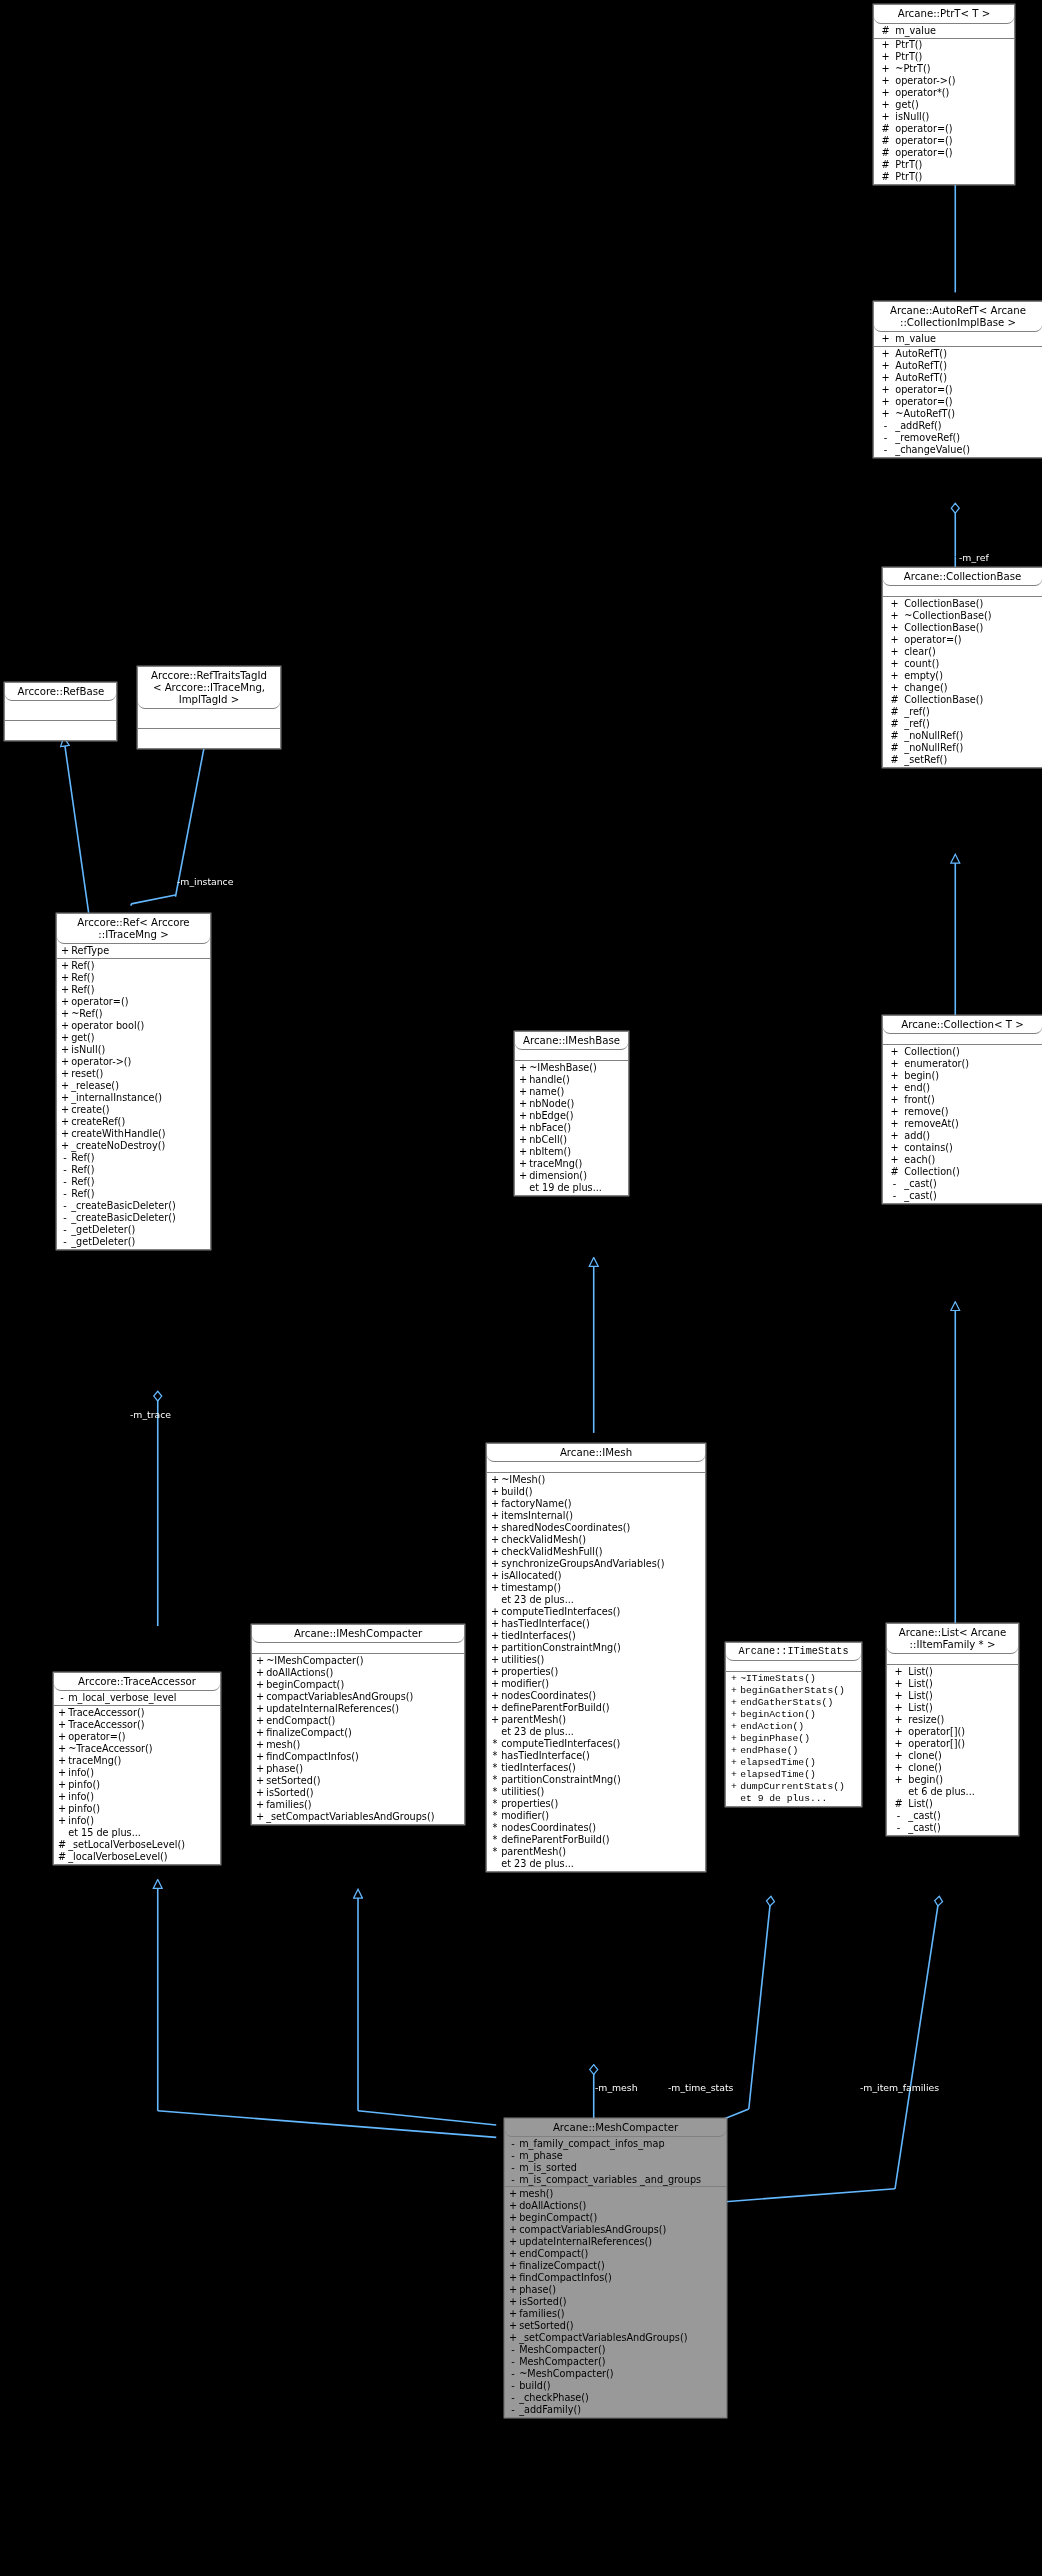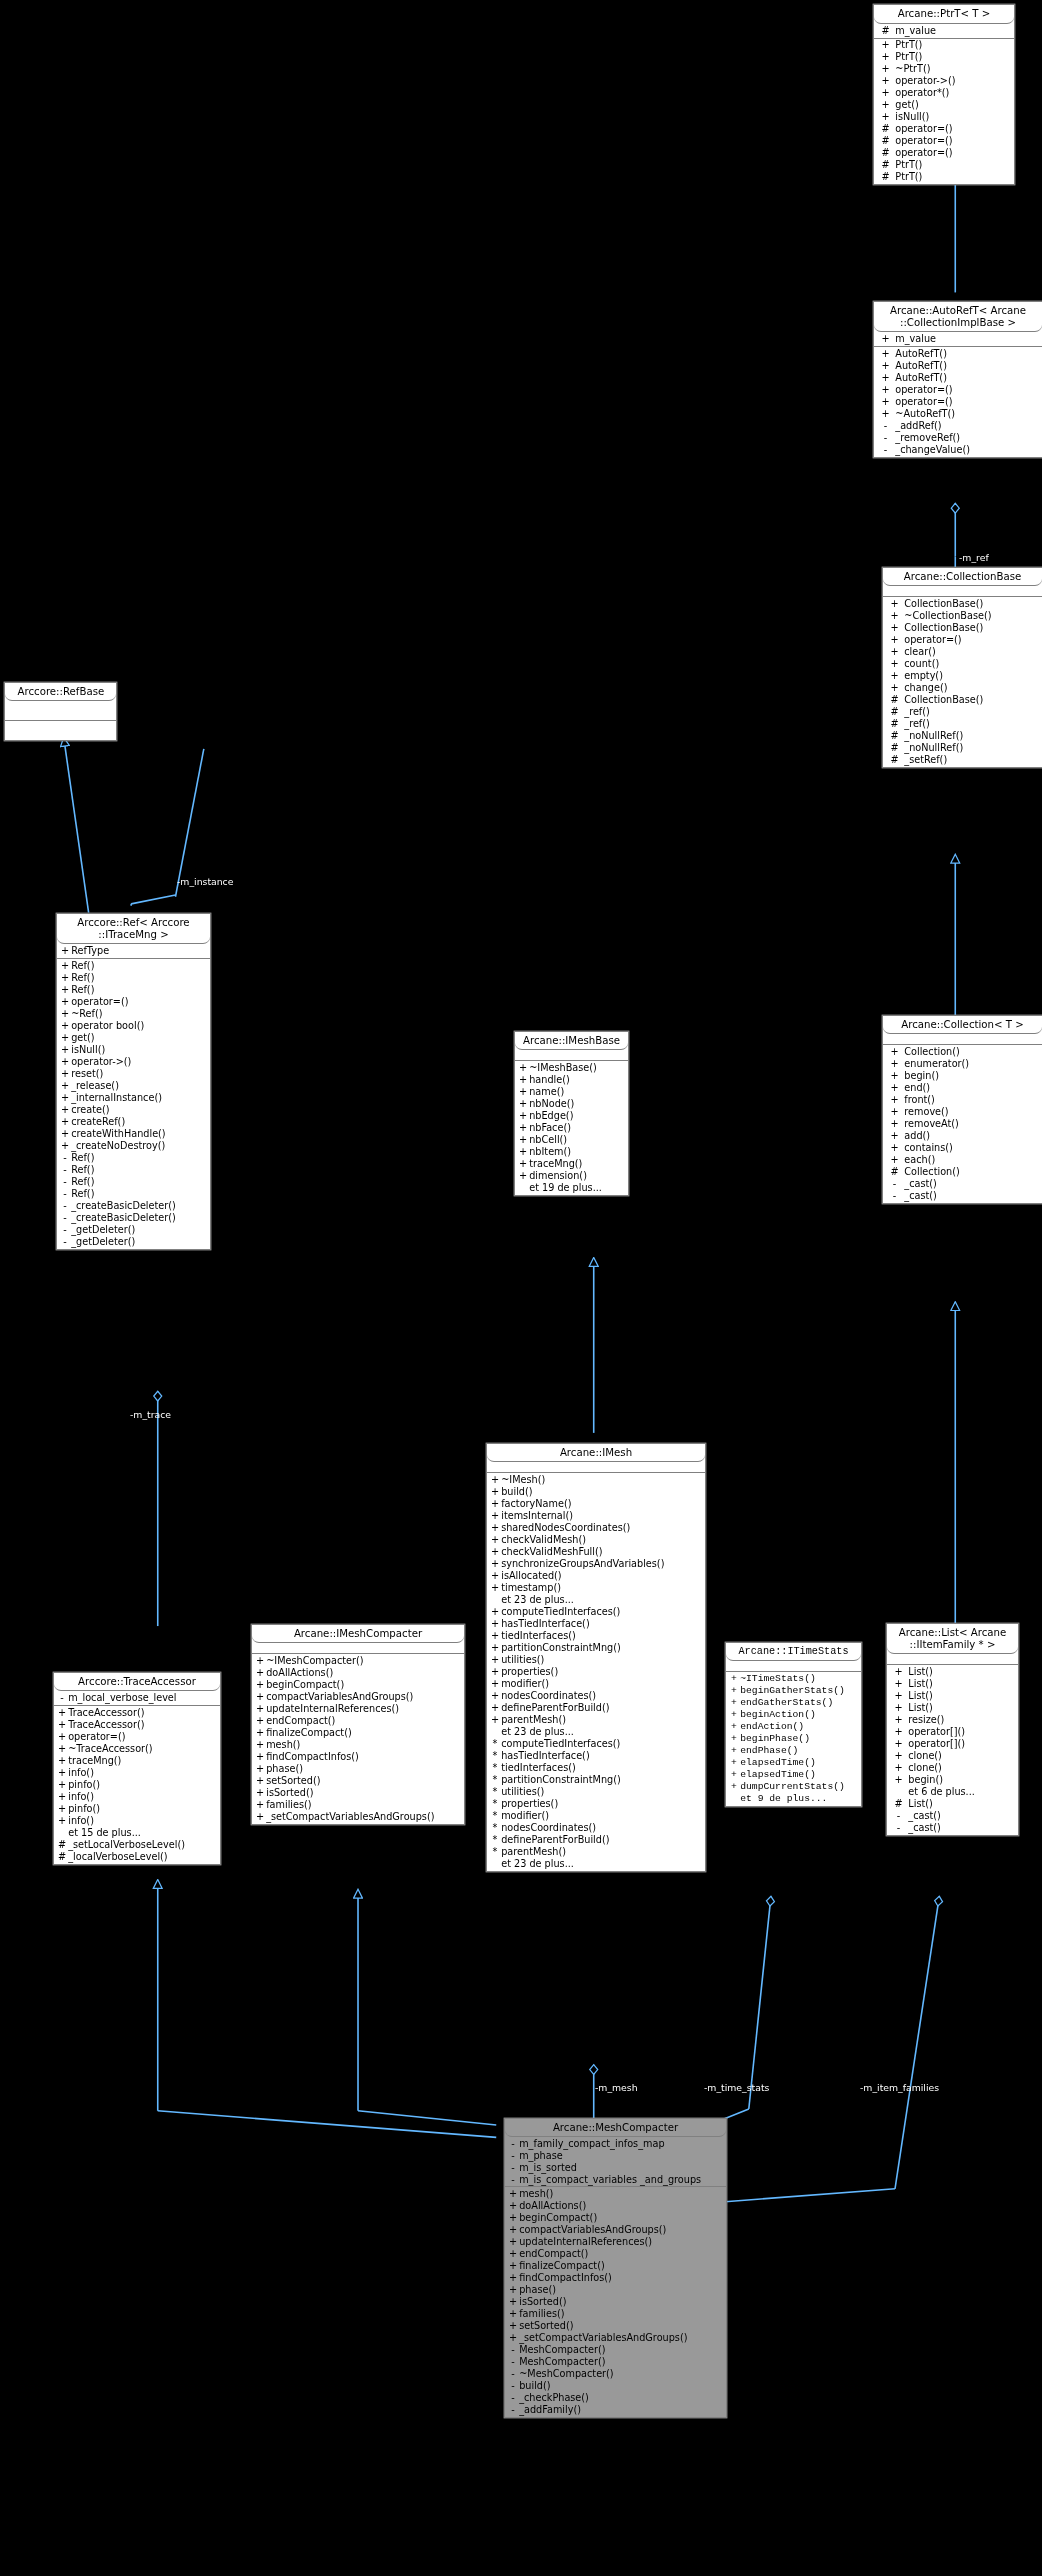--- a/index.html
+++ b/index.html
@@ -111,21 +111,21 @@
 
       <path d="M1010,2470 L1060,2140" marker-end="url(#diamond)"></path>
       <path d="M1010,2470 L800,2486"></path>
     </g>
   </svg>
 
   <div class="edgelabel" style="left:959px;top:532px;margin-top:20px;">-m_ref</div>
   <div class="edgelabel" style="left:177px;top:876px;">-m_instance</div>
   <div class="edgelabel" style="left:130px;top:1409px;">-m_trace</div>
   <div class="edgelabel" style="left:595px;top:2082px;">-m_mesh</div>
-  <div class="edgelabel" style="left:704px;top:2082px;">-m_time_stats</div>
+  <div class="edgelabel" style="left:668px;top:2082px;">-m_time_stats</div>
   <div class="edgelabel" style="left:860px;top:2082px;">-m_item_families</div>
 
   <div class="node gut" id="n-ptrT" style="left:873px;top:4.4px;width:142px;">
     <div class="title">Arcane::PtrT&lt; T &gt;</div>
     <div class="compartment">
         <div class="row">
           <span class="vis">#</span>
           <span class="nm">m_value</span>
         </div>
       </div>
@@ -415,20 +415,27 @@
         </div>
       </div>
   </div>
 
   <div class="node" id="n-refBase" style="left:4.4px;top:682px;width:113px;">
     <div class="title">Arccore::RefBase</div>
     <div class="compartment" style="height:17px;"></div>
     <div class="compartment" style="height:17px;"></div>
   </div>
 
+  <div class="node" id="n-refTraits" style="left:137px;top:666px;width:144px;">
+    <div class="title">Arccore::RefTraitsTagId
+&lt; Arccore::ITraceMng,
+ImplTagId &gt;</div>
+    <div class="compartment" style="height:17px;"></div>
+    <div class="compartment" style="height:17px;"></div>
+  </div>
 
   <div class="node" id="n-refTraceMng" style="left:56px;top:913px;width:155px;">
     <div class="title">Arccore::Ref&lt; Arccore
 ::ITraceMng &gt;</div>
     <div class="compartment">
         <div class="row">
           <span class="vis">+</span>
           <span class="nm">RefType</span>
         </div>
       </div>

